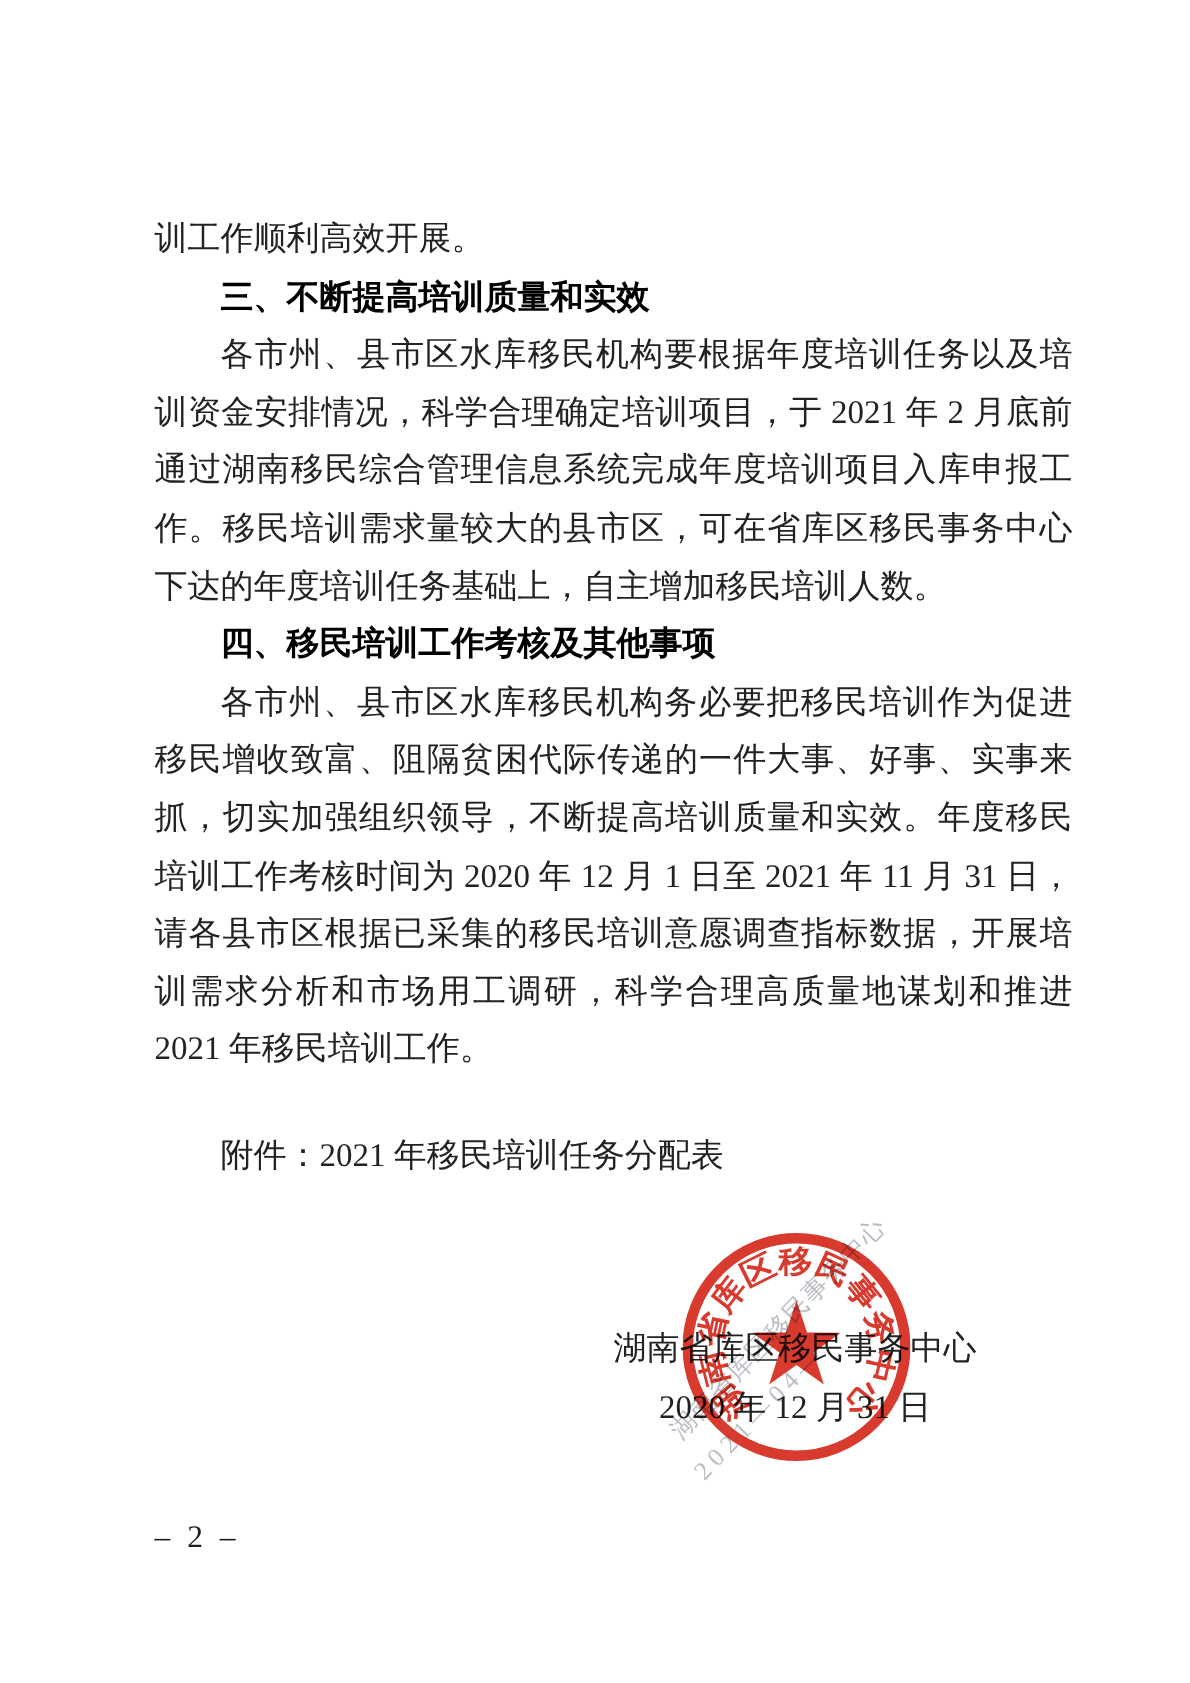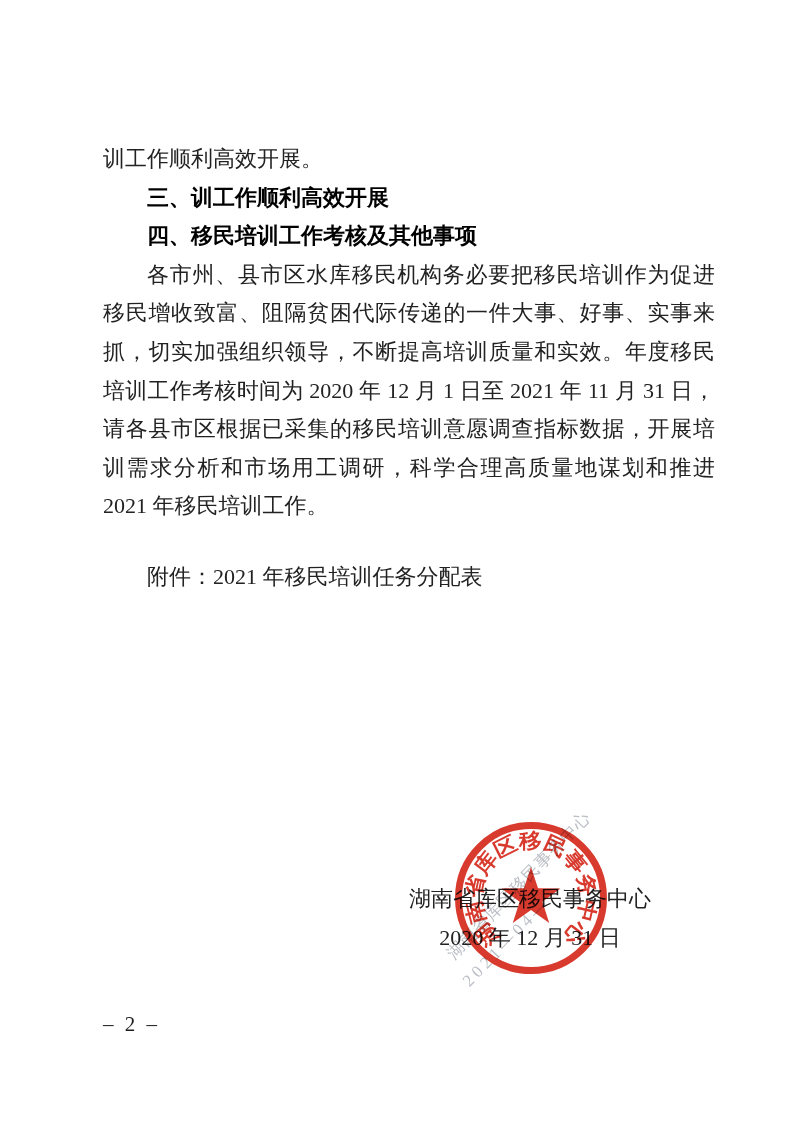--- a/index.html
+++ b/index.html
@@ -78,21 +78,22 @@
     color: #1d1d1d;
   }
 </style>
 </head>
 <body>
 
 <div class="page">
 
   <div class="doc-body" id="doc-body">
       <p class="body">训工作顺利高效开展。</p>
-      <p class="heading indent">三、训工作顺利高效开展</p>
+      <p class="heading indent">三、不断提高培训质量和实效</p>
+      <p class="body indent">各市州、县市区水库移民机构要根据年度培训任务以及培训资金安排情况，科学合理确定培训项目，于 2021 年 2 月底前通过湖南移民综合管理信息系统完成年度培训项目入库申报工作。移民培训需求量较大的县市区，可在省库区移民事务中心下达的年度培训任务基础上，自主增加移民培训人数。</p>
       <p class="heading indent">四、移民培训工作考核及其他事项</p>
       <p class="body indent">各市州、县市区水库移民机构务必要把移民培训作为促进移民增收致富、阻隔贫困代际传递的一件大事、好事、实事来抓，切实加强组织领导，不断提高培训质量和实效。年度移民培训工作考核时间为 2020 年 12 月 1 日至 2021 年 11 月 31 日，请各县市区根据已采集的移民培训意愿调查指标数据，开展培训需求分析和市场用工调研，科学合理高质量地谋划和推进 2021 年移民培训工作。</p>
       <p class="attachment indent">附件：2021 年移民培训任务分配表</p>
     </div>
 
   <div class="signature">
     <div>湖南省库区移民事务中心</div>
     <div>2020 年 12 月 31 日</div>
   </div>
 

